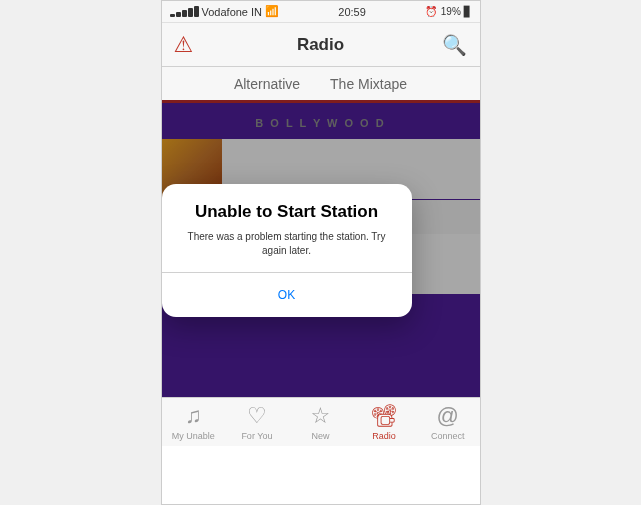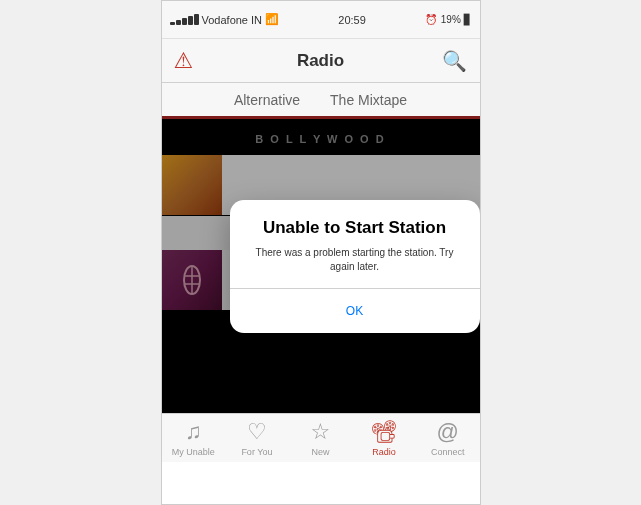--- a/index.html
+++ b/index.html
@@ -19,21 +19,21 @@
       height: 505px;
       background: #fff;
       position: relative;
       overflow: hidden;
       border: 1px solid #ccc;
     }
 
     
     .status-bar {
       background: #f7f7f7;
-      height: 38px;
+      height: 22px;
       display: flex;
       align-items: center;
       justify-content: space-between;
       padding: 0 8px;
       font-size: 11px;
       font-weight: 500;
       color: #333;
       border-bottom: 1px solid #e0e0e0;
     }
     .status-bar-left {
@@ -147,21 +147,21 @@
       position: relative;
     }
 
     
     .overlay {
       position: absolute;
       top: 0; left: 0; right: 0; bottom: 0;
       background: rgba(0,0,0,0.3);
       display: flex;
       align-items: center;
-      justify-content: flex-end;
+      justify-content: flex-start;
       z-index: 100;
     }
 
     .dialog {
       background: #fff;
       border-radius: 14px;
       width: 250px;
       overflow: hidden;
       box-shadow: 0 10px 30px rgba(0,0,0,0.3);
     }
@@ -296,21 +296,21 @@
     <div class="nav-right">
       <span class="search-icon">🔍</span>
     </div>
   </div>
 
   <div class="category-tabs">
     <span class="category-tab">Alternative</span>
     <span class="category-tab">The Mixtape</span>
   </div>
 
-  <div class="content" style="display:flex; flex-direction:column; flex:1; background:#000000; height:294px;">
+  <div class="content" style="display:flex; flex-direction:column; flex:1; background:#4c1d95; height:294px;">
 
     <div class="section-label">B O L L Y W O O D</div>
 
     <div class="station-row">
       <div class="station-thumb bollywood-thumb"></div>
     </div>
 
     <div class="section-label-2">C L A S S I C A L</div>
 
     <div class="station-row">

